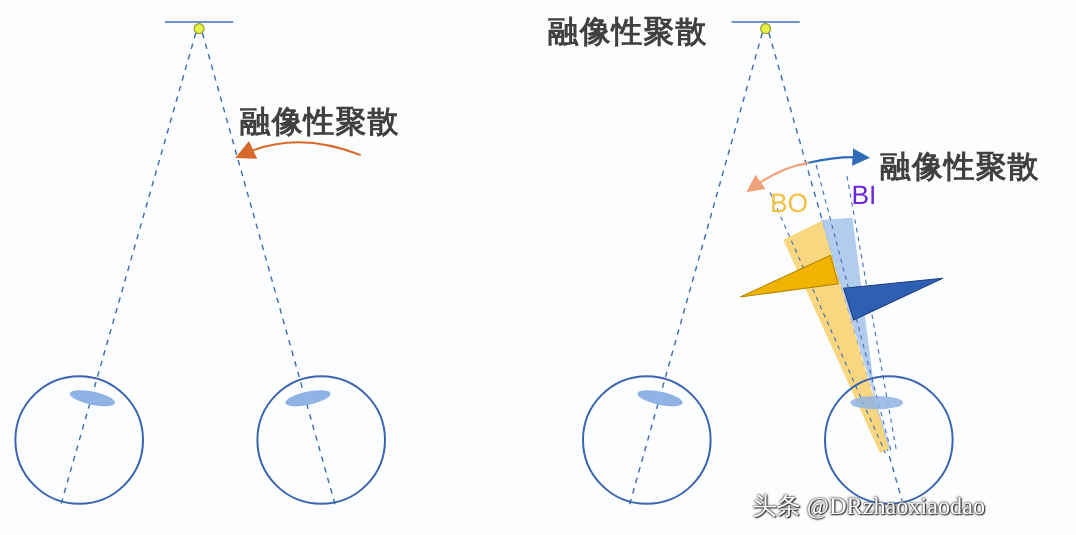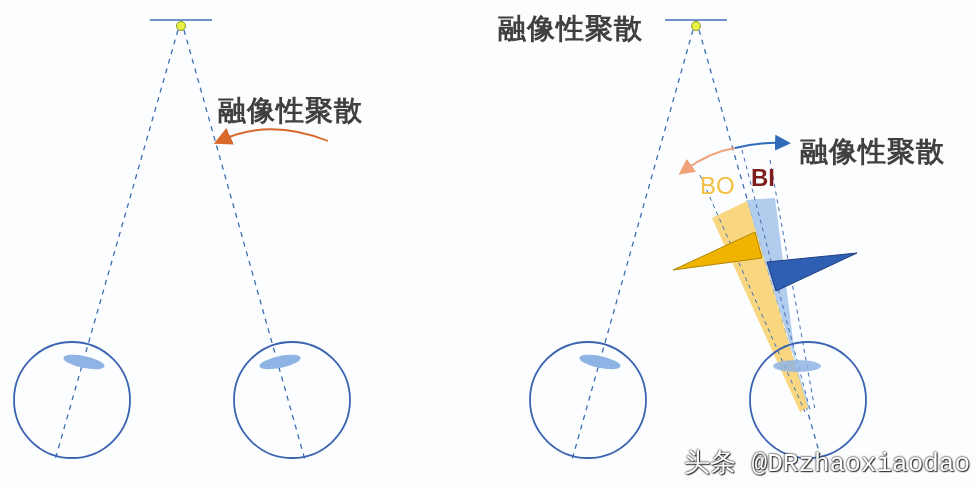--- a/index.html
+++ b/index.html
@@ -4,22 +4,22 @@
 <style>
   html, body { margin: 0; padding: 0; background: #ffffff; }
   #stage { position: relative; width: 978px; height: 486px; background: #fbfdfe; overflow: hidden; font-family: "DejaVu Sans", sans-serif; }
   svg { position: absolute; left: 0; top: 0; }
   .label { position: absolute; font-weight: bold; color: #404040; white-space: nowrap; letter-spacing: 1px; }
   #lbl-accom { left: 218px; top: 92px; font-size: 28px; }
   #lbl-fusional-top { left: 498px; top: 10px; font-size: 28px; }
   #lbl-fusional-right { left: 800px; top: 133px; font-size: 28px; }
   .prism-lbl { position: absolute; font-size: 24px; font-family: "Liberation Sans", sans-serif; }
   #lbl-bo { left: 700px; top: 172px; color: #f3c042; }
-  #lbl-bi { left: 751px; top: 164px; color: #7f1d1d; font-weight: bold; }
-  #watermark { position: absolute; left: 684px; top: 445px; font-size: 26px; color: #ffffff; font-family: Liberation Mono, monospace; text-shadow: 0 0 2px #333, 0 0 2px #333, 1px 1px 1px #333; }
+  #lbl-bi { left: 774px; top: 164px; color: #6d28d9; }
+  #watermark { position: absolute; left: 684px; top: 445px; font-size: 22px; color: #ffffff; font-family: Liberation Serif, serif; text-shadow: 0 0 2px #333, 0 0 2px #333, 1px 1px 1px #333; }
 </style>
 </head>
 <body>
 
 <div id="stage">
   <svg width="978" height="486" viewBox="0 0 978 486">
     <defs>
       <marker id="arrOrange" markerWidth="10" markerHeight="10" refX="5" refY="5" orient="auto">
         <path d="M0,0 L10,5 L0,10 z" fill="#d9692a"></path>
       </marker>

